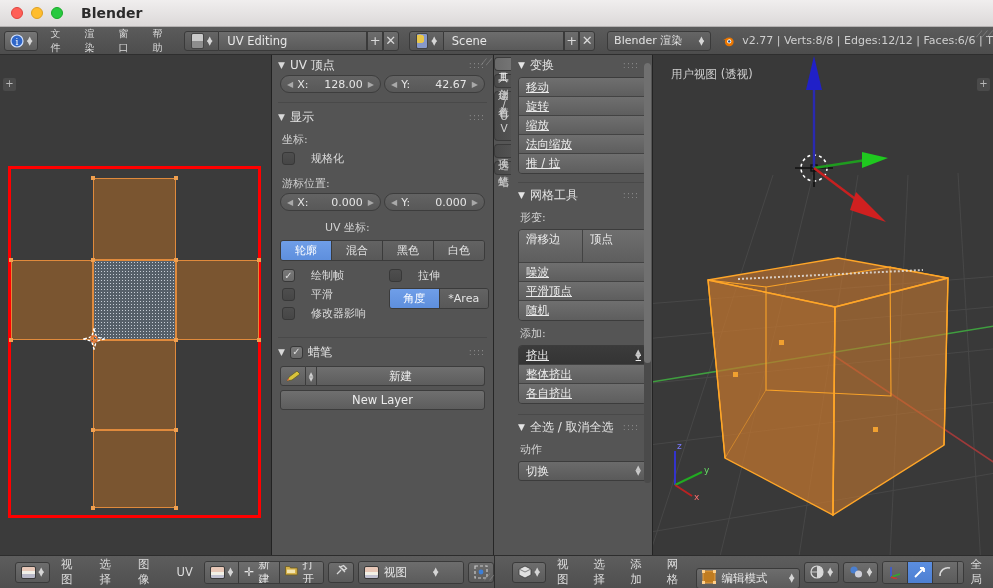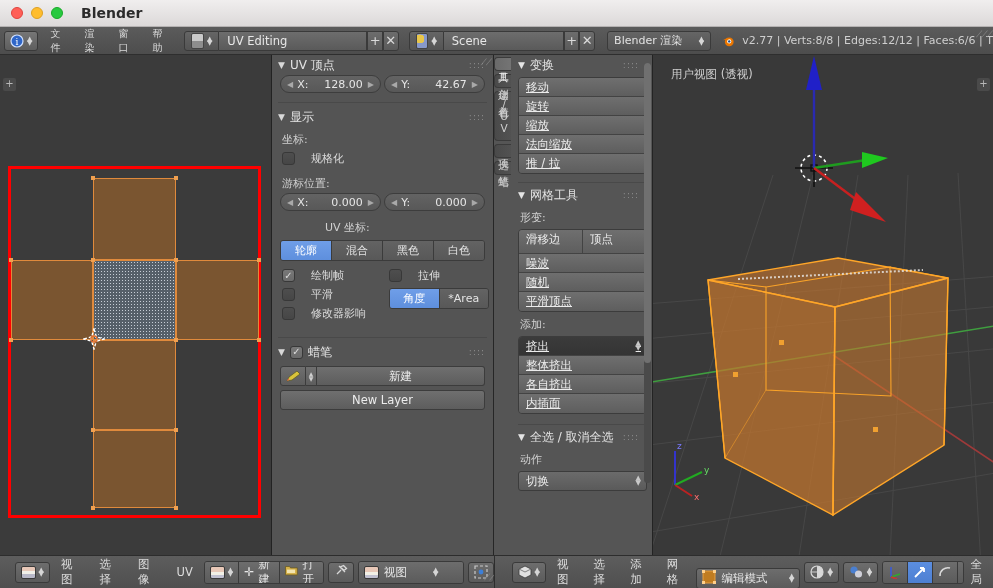--- a/index.html
+++ b/index.html
@@ -191,21 +191,21 @@
   }
   .tool-stack { margin:2px 6px 0 5px; border:1px solid #3c3c3c; border-radius:4px; overflow:hidden;}
   .tool-btn {
     height:19px; line-height:19px;
     background:linear-gradient(#6f6f6f,#5e5e5e);
     border-bottom:1px solid #434343; color:#ececec; font-size:11.5px; padding-left:7px;text-decoration:underline;
   }
   .tool-btn:last-child { border-bottom:none;}
   .tool-split { display:flex; border-bottom:1px solid #434343;}
   .tool-split div {
-    flex:1;height:23px;line-height:19px;
+    flex:1;height:32px;line-height:19px;
     background:linear-gradient(#6f6f6f,#5e5e5e);color:#ececec;font-size:11.5px;padding-left:7px;
   }
   .tool-split div:first-child { border-right:1px solid #434343;}
   .ts-sub { padding:5px 0 2px 7px; color:#d2d2d2; font-size:11px;}
   .tool-btn.dark {
     background:linear-gradient(#3b3b3b,#343434); color:#ececec;
     display:flex; align-items:center;
   }
   .tool-btn.dark .sp { margin-left:auto; margin-right:5px; display:flex;flex-direction:column;line-height:5px;font-size:7px;color:#c9c9c9;}
   .ts-scroll {
@@ -514,36 +514,35 @@
           <span>网格工具</span>
           <span class="grip" style="margin-right:14px;">::::</span>
         </div>
         <div class="ts-sub">形变:</div>
         <div class="tool-stack">
           <div class="tool-split">
             <div>滑移边</div>
             <div>顶点</div>
           </div>
           <div class="tool-btn">噪波</div>
+          <div class="tool-btn">平滑顶点</div>
           <div class="tool-btn">随机</div>
-          <div class="tool-btn">平滑顶点</div>
         </div>
 
         <div class="ts-sub">添加:</div>
         <div class="tool-stack">
           <div class="tool-btn dark">
             <span>挤出</span>
             <span class="sp">
                 <span>▲</span>
                 <span>▼</span>
               </span>
           </div>
           <div class="tool-btn">整体挤出</div>
           <div class="tool-btn">各自挤出</div>
-          <div class="tool-btn">内插面</div>
         </div>
 
         <div class="sep" style="margin:10px 6px 2px 5px;"></div>
 
         <div class="ts-panel-hdr">
           <span class="tri" style="margin-right:5px;font-size:9px;">▼</span>
           <span>全选 / 取消全选</span>
           <span class="grip" style="margin-right:14px;">::::</span>
         </div>
         <div class="ts-sub">动作</div>

